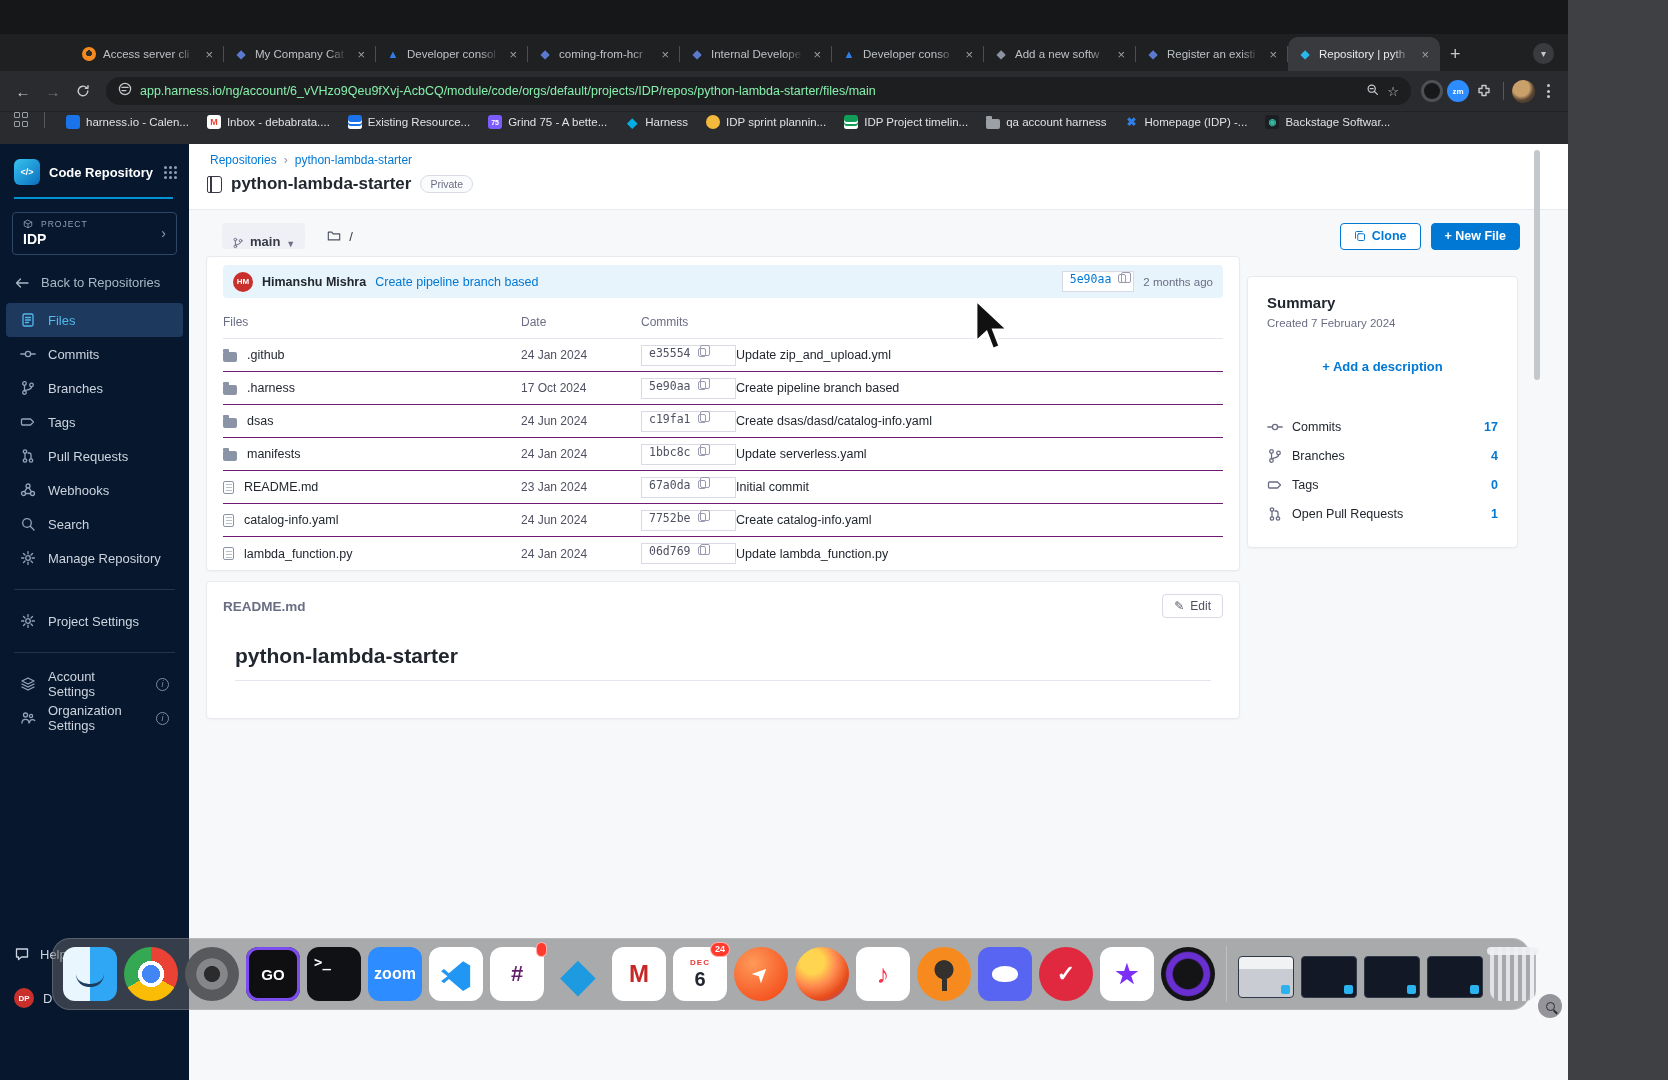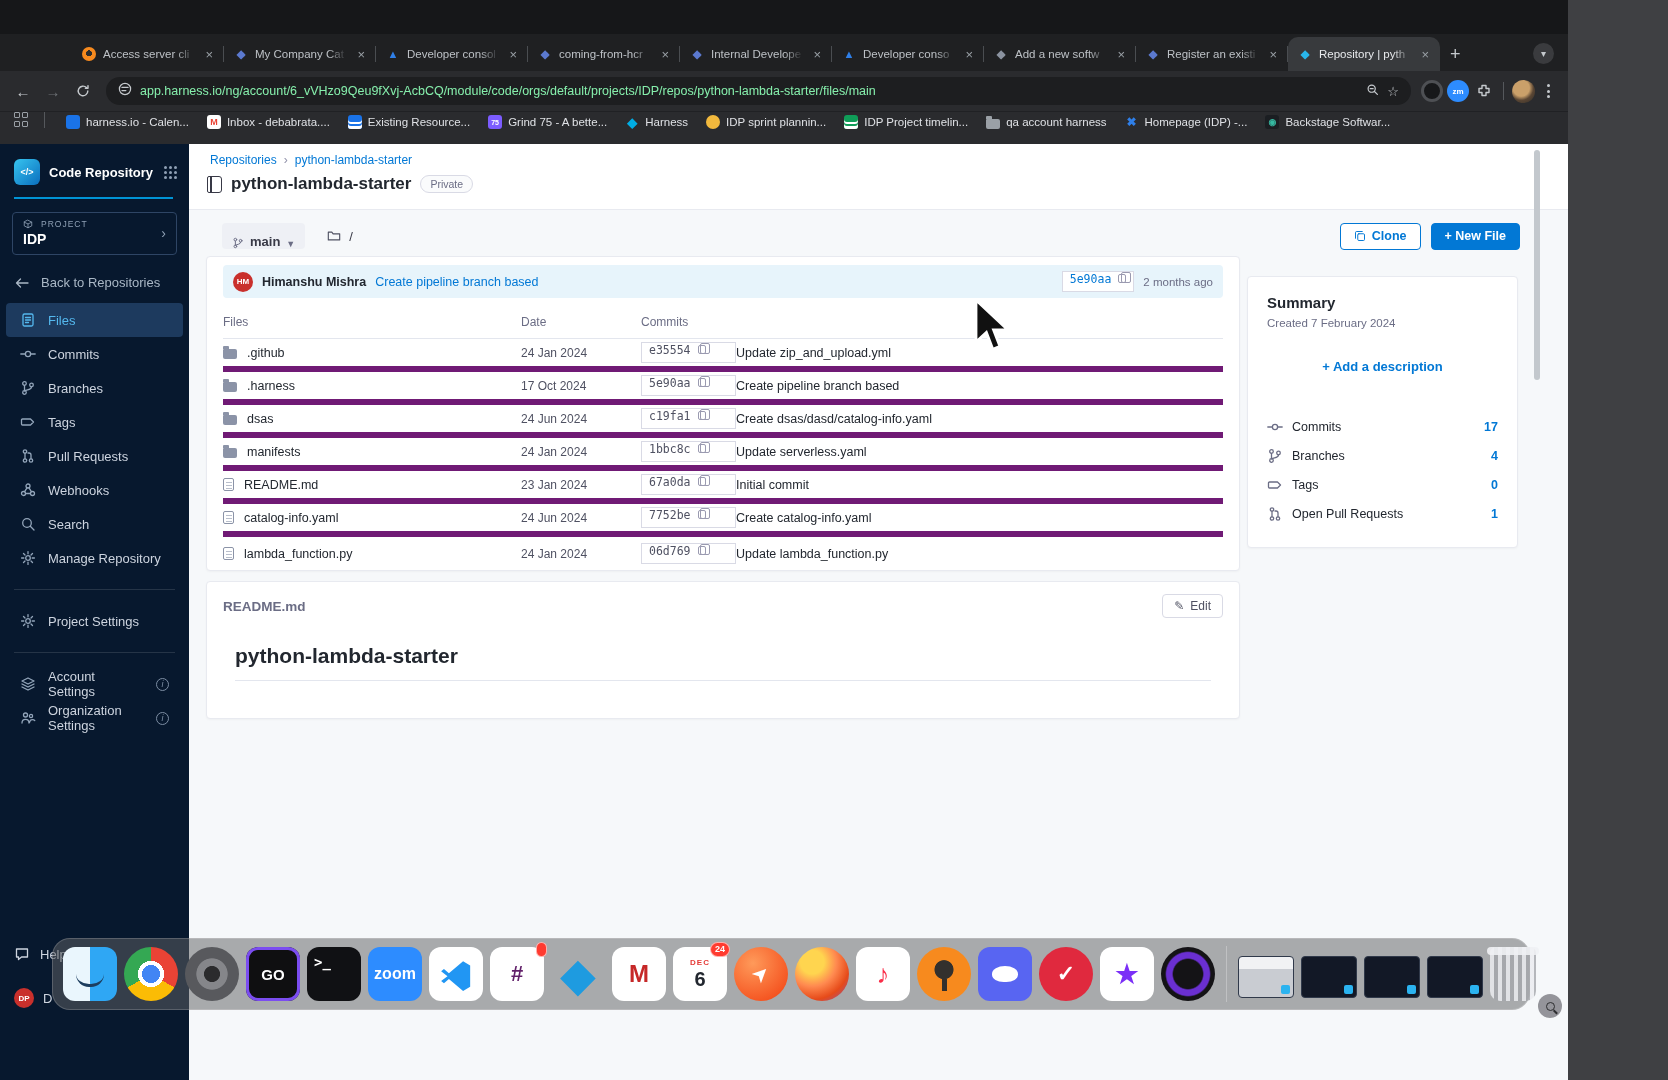--- a/index.html
+++ b/index.html
@@ -147,21 +147,21 @@
   .hash-chip{display:flex;align-items:flex-start;gap:7px;background:#fff;border:1px solid #d9dae5;border-radius:0;
     height:21px;padding:0 7px;font-family:"DejaVu Sans Mono",monospace;font-size:11.5px;color:#4f5162;}
   .hash-chip.blue{color:#0278d5;}
   .cpy{width:8px;height:9px;border:1px solid #9a9ab0;border-radius:2px;position:relative;margin-top:2px;}
   .cpy::before{content:"";position:absolute;left:1.5px;top:-3.5px;width:8px;height:9px;
     border:1px solid #9a9ab0;border-radius:2px;}
   .ctime{font-size:11.5px;color:#6b6d85;}
 
   .ftable{position:absolute;left:16px;right:16px;top:49px;}
   .frow{display:grid;grid-template-columns:298px 120px 95px 1fr;align-items:center;height:33px;
-    border-bottom:6px solid #701a75;}
+    border-bottom:1px solid #701a75;}
   .frow.head{color:#6b6d85;font-size:12px;border-bottom:1px solid #e3e6ee;}
   .frow:last-child{border-bottom:0;}
   .fname{display:flex;align-items:center;gap:10px;font-size:12.5px;color:#22272f;}
   .fdate{font-size:12px;color:#4f5162;}
   .fmsg{font-size:12.5px;color:#22272f;}
   .ic-folder{width:14px;height:10px;background:#8b93a7;border-radius:1px 2px 2px 2px;position:relative;margin-top:3px;flex:none;}
   .ic-folder::before{content:"";position:absolute;top:-3px;left:0;width:6px;height:3px;background:#8b93a7;border-radius:1px 1px 0 0;}
   .ic-file{width:11px;height:13px;border:1.3px solid #8b93a7;border-radius:2px;position:relative;flex:none;}
   .ic-file::before{content:"";position:absolute;top:2.5px;left:1.5px;right:1.5px;height:1.2px;background:#b9bfcc;
     box-shadow:0 3px 0 #b9bfcc,0 6px 0 #b9bfcc;}

